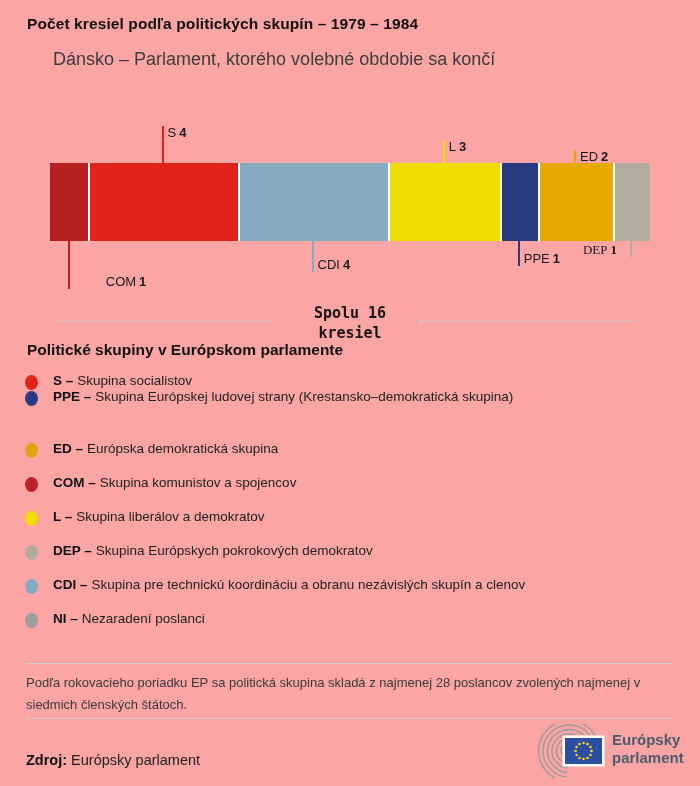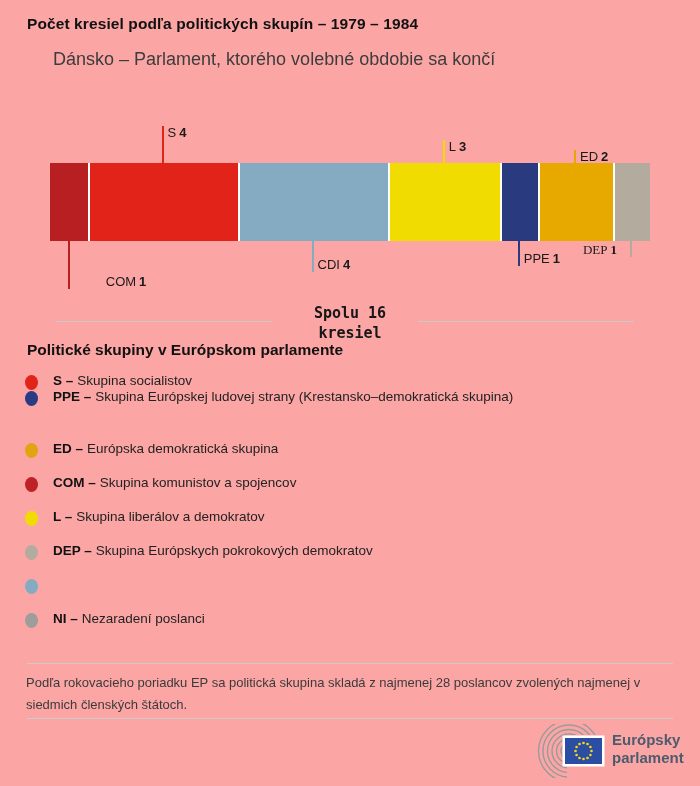--- a/index.html
+++ b/index.html
@@ -92,31 +92,36 @@
       <div class="legend-item" style="top: 136px;">
         <span class="legend-dot" style="background: rgb(240, 220, 0);"></span>
         <span class="legend-text"><b>L –</b>Skupina liberálov a demokratov</span>
       </div>
       <div class="legend-item" style="top: 170px;">
         <span class="legend-dot" style="background: rgb(179, 171, 158);"></span>
         <span class="legend-text"><b>DEP –</b>Skupina Európskych pokrokových demokratov</span>
       </div>
       <div class="legend-item" style="top: 204px;">
         <span class="legend-dot" style="background: rgb(133, 171, 194);"></span>
+        <span class="legend-text"><b>CDI –</b>Skupina pre technickú koordináciu a obranu nezávislých skupín a clenov</span>
       </div>
       <div class="legend-item" style="top: 238px;">
         <span class="legend-dot" style="background: rgb(157, 157, 156);"></span>
         <span class="legend-text"><b>NI –</b>Nezaradení poslanci</span>
       </div>
     </div>
 
   <div class="abs rule" style="top:663px;"></div>
   <div class="abs footnote">Podľa rokovacieho poriadku EP sa politická skupina skladá z najmenej 28 poslancov zvolených najmenej v siedmich členských štátoch.</div>
   <div class="abs rule" style="top:718px;"></div>
 
+  <div class="abs source">
+    <b>Zdroj:</b>
+    <span>Európsky parlament</span>
+  </div>
 
   <div class="abs logo">
     <svg width="84" height="54" viewBox="0 0 84 54">
       <defs>
         <clipPath id="hc">
             <path d="M0,0 H84 V11 H43 V54 H0 Z"></path>
           </clipPath>
       </defs>
       <g clip-path="url(#hc)" stroke="#9b9b9b" stroke-width="1.4" fill="none">
         <circle cx="45" cy="27" r="8"></circle>

